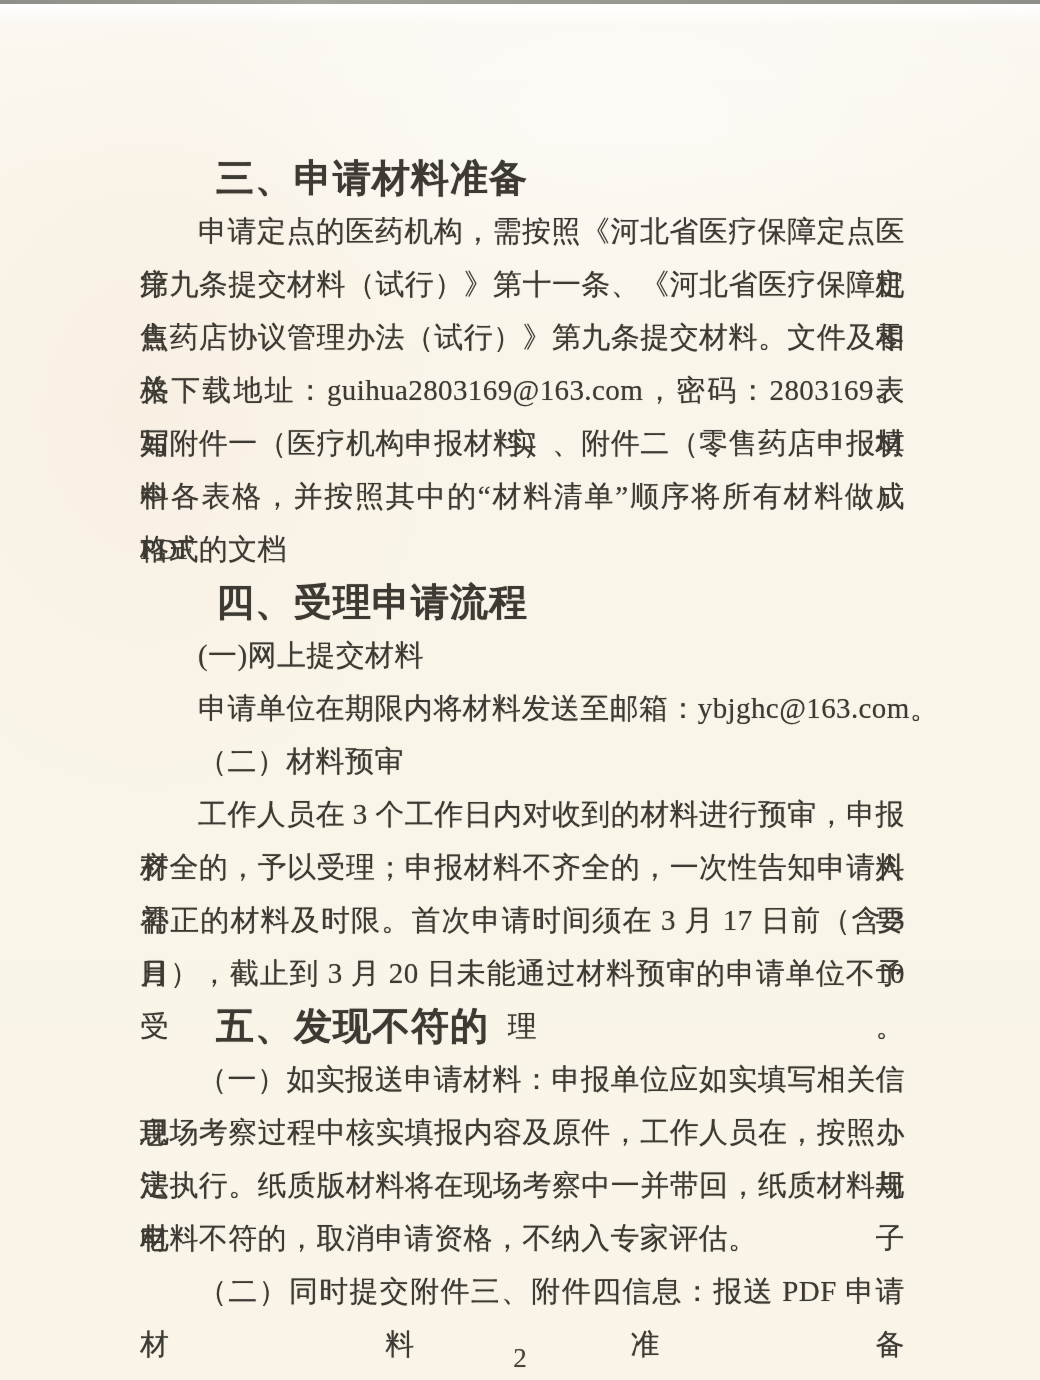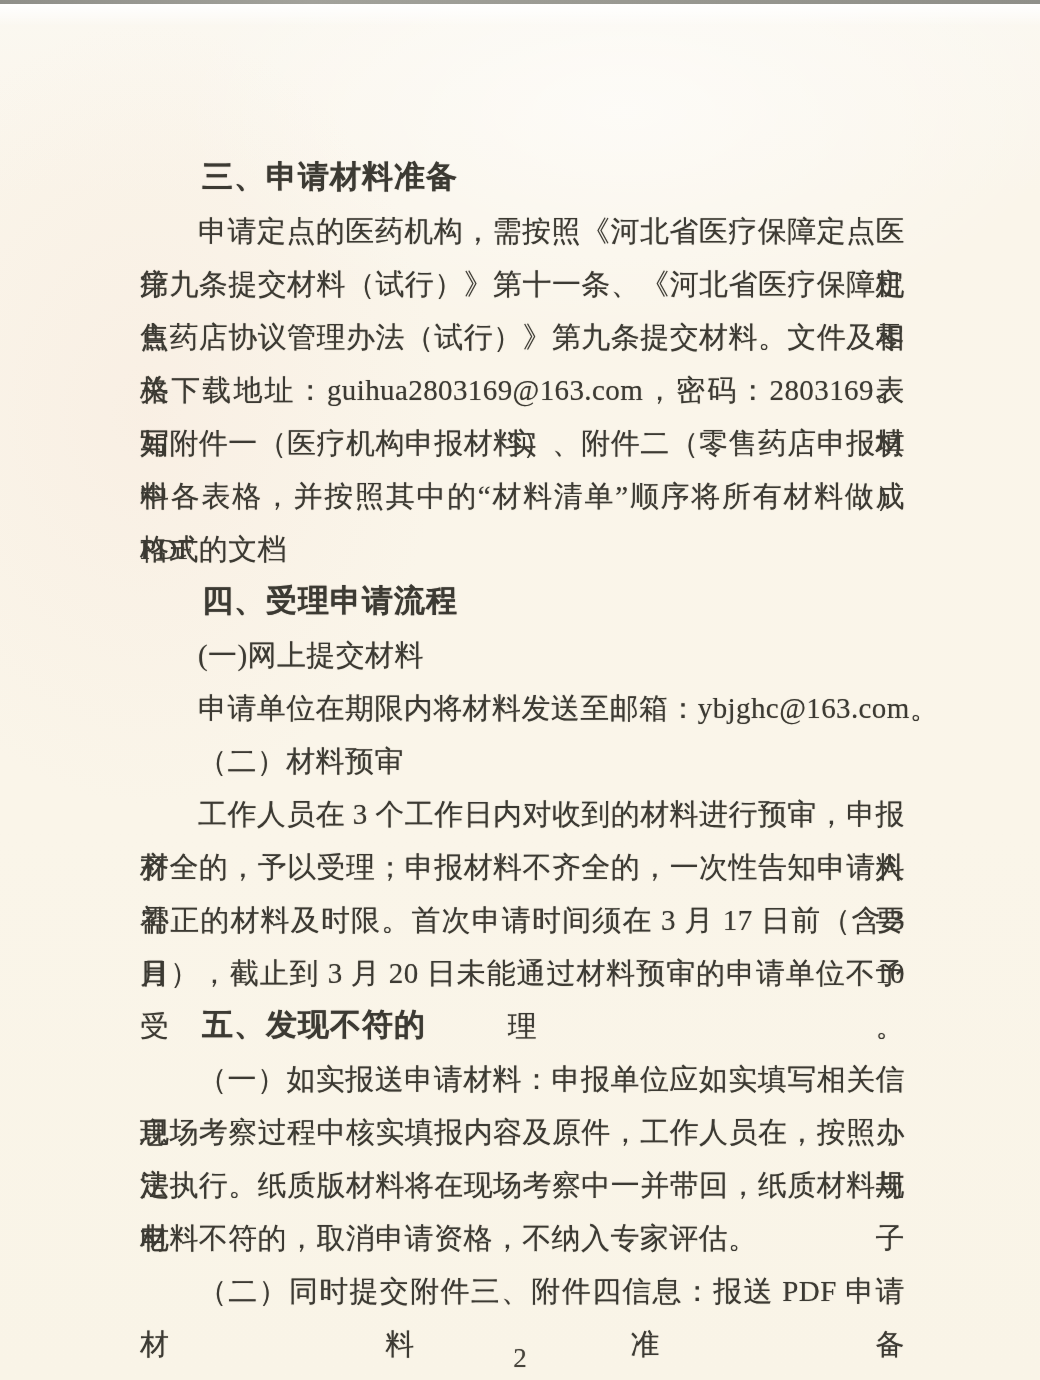--- a/index.html
+++ b/index.html
@@ -53,23 +53,23 @@
   }
   .line.fill {
     white-space: normal;
     text-align: justify;
     text-align-last: justify;
   }
   .indent {
     text-indent: 2em;
   }
   .heading {
-    font-family: Liberation Mono, monospace;
+    font-family: Liberation Serif, serif;
     font-weight: bold;
-    font-size: 31px;
+    font-size: 38px;
     letter-spacing: 1px;
     text-shadow: 0 0 1px rgba(50,48,42,0.65);
   }
   .u-line {
     text-decoration-thickness: 2px;
     text-underline-offset: 7px;
   }
   .page-footer {
     position: absolute;
     top: 1336px;

